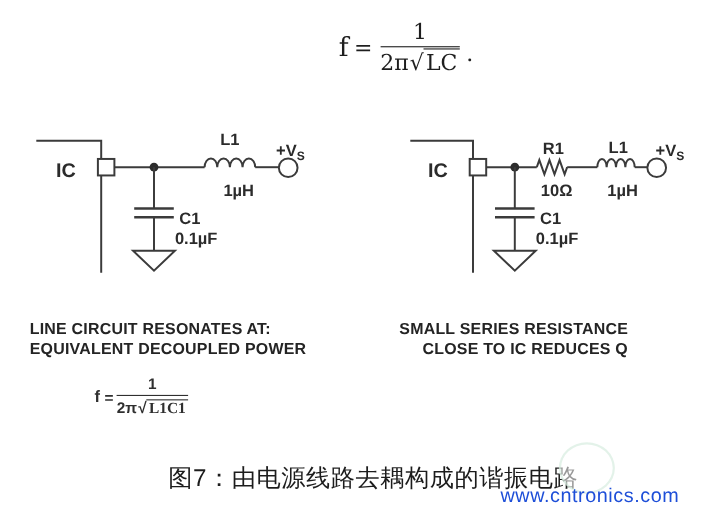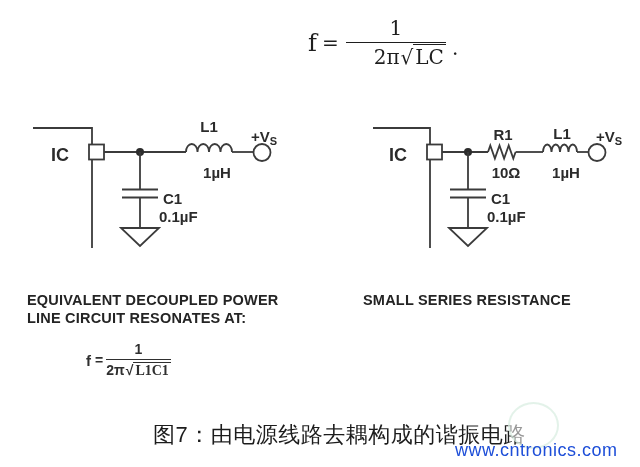--- a/index.html
+++ b/index.html
@@ -8,21 +8,21 @@
     overflow:hidden;font-family:"Liberation Sans",sans-serif;color:#2a2a2a;
   }
   
   .formula{position:absolute;display:flex;align-items:center;}
   .formula-top{
     left:308px;top:16px;font-family:"DejaVu Serif",serif;color:#1e1e1e;
   }
   .formula-top .lhs{font-size:24px;margin-right:5px;}
   .formula-top .eq{font-size:20px;margin-right:7px;}
   .formula-top .frac .num{font-size:20px;}
-  .formula-top .frac .den{font-size:20px;margin-left:28px;}
+  .formula-top .frac .den{font-size:20px;}
   .formula-top .period{font-size:20px;margin-left:6px;margin-top:10px;}
   .frac{display:inline-block;text-align:center;vertical-align:middle;}
   .frac .num{display:block;border-bottom:1.8px solid #1e1e1e;padding:0 4px 2px;}
   .frac .den{display:block;padding-top:2px;white-space:nowrap;}
   .rad{border-top:1.8px solid #1e1e1e;padding:0 2px;}
   .sqrt{margin-left:1px;}
   .formula-left{
     left:86px;top:341px;font-family:"Liberation Sans",sans-serif;
     font-weight:700;color:#2f2f2f;
   }
@@ -118,25 +118,26 @@
     <text class="clabel" x="506" y="178" text-anchor="middle">10Ω</text>
     <text class="clabel" x="562" y="139" text-anchor="middle">L1</text>
     <text class="clabel" x="566" y="178" text-anchor="middle">1µH</text>
     <text class="clabel" x="491" y="204">C1</text>
     <text class="clabel" x="487" y="222">0.1µF</text>
     <text class="clabel" x="596" y="142"><tspan>+V</tspan><tspan class="clabel-sub" dy="3">S</tspan></text>
   </g>
 </svg>
 
 <div class="block-caption caption-left">
+  <div>LINE CIRCUIT RESONATES AT:</div>
   <div>EQUIVALENT DECOUPLED POWER</div>
-  <div>LINE CIRCUIT RESONATES AT:</div>
 </div>
 <div class="block-caption caption-right">
   <div>SMALL SERIES RESISTANCE</div>
+  <div>CLOSE TO IC REDUCES Q</div>
 </div>
 
 <div class="formula formula-left">
   <span class="lhs">f</span>
   <span class="eq">=</span>
   <span class="frac">
     <span class="num">1</span>
     <span class="den"><span>2π</span><span class="sqrt">√</span><span class="rad">L1C1</span></span>
   </span>
 </div>

